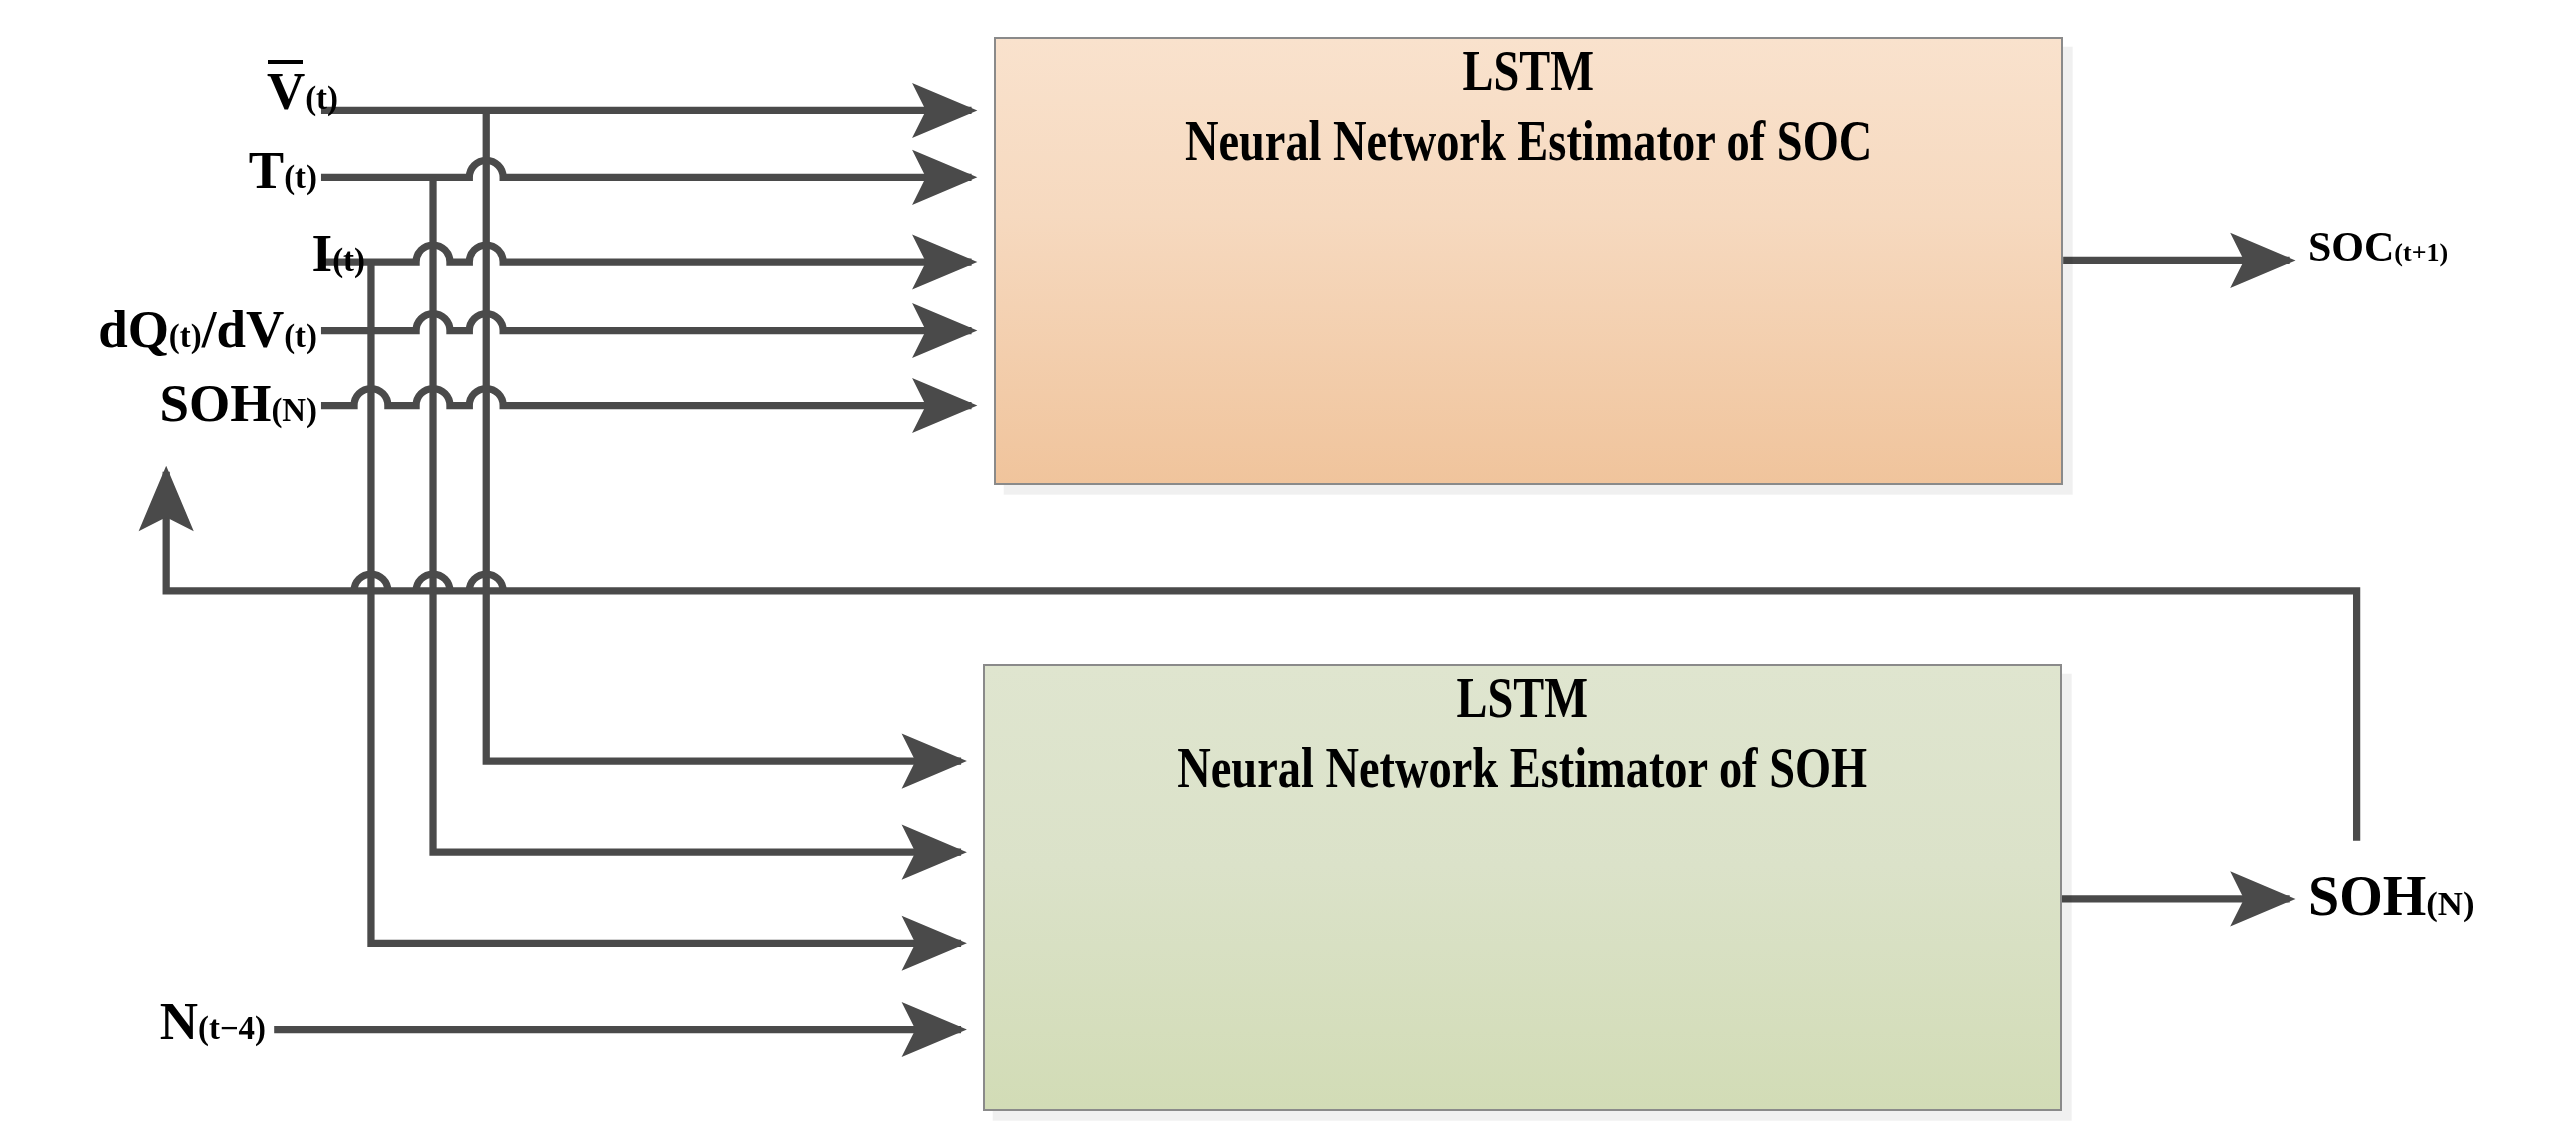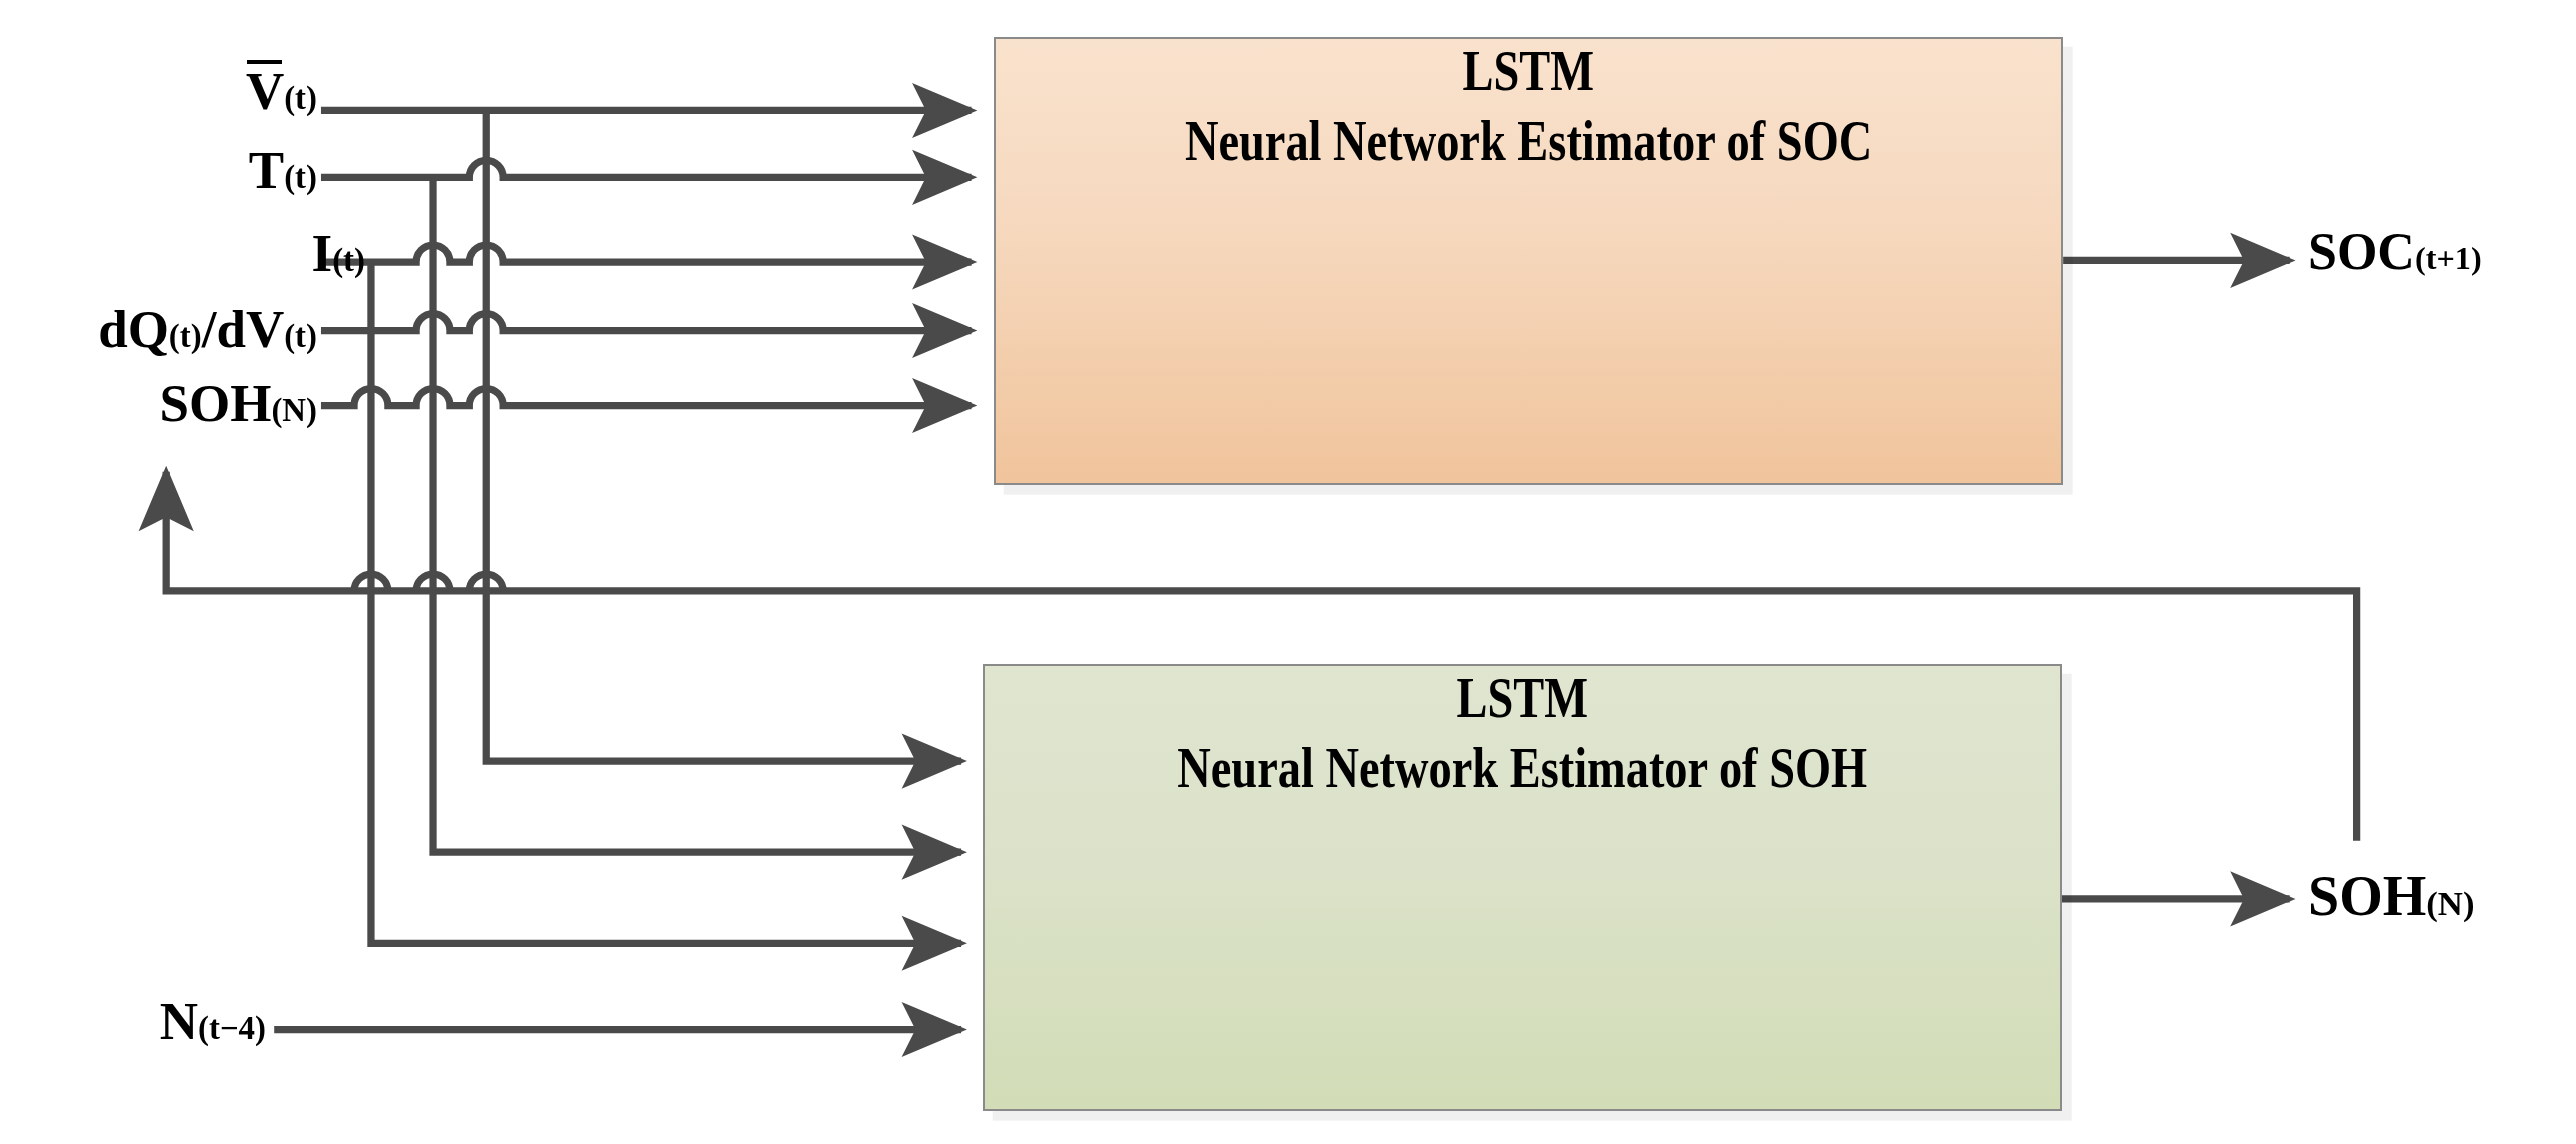--- a/index.html
+++ b/index.html
@@ -24,29 +24,29 @@
 
   .lbl{position:absolute;color:#000;font-weight:bold;white-space:nowrap;
        font-family:"Liberation Serif","DejaVu Serif",serif;line-height:1;}
   .lbl .sub{font-size:.62em;font-weight:bold;}
   .lbl .big{font-size:1em;}
   .ovl{position:relative;display:inline-block;}
   .ovl::before{content:"";position:absolute;left:4%;right:6%;top:-0.10em;height:0.075em;background:#000;}
 
   
   .lin{font-size:53px;transform-origin:right center;}
-  #lab-v   {left:0;   top:65px;  width:317px; text-align:right;}
+  #lab-v   {left:0;   top:65px;  width:317px; text-align:right;padding-left:21px;}
   #lab-t   {left:0;   top:144px; width:317px; text-align:right;}
   #lab-i   {left:0;   top:227px; width:317px; text-align:right;margin-left:48px;}
   #lab-dqdv{left:0;   top:303px; width:317px; text-align:right;}
   #lab-soh {left:0;   top:377px; width:317px; text-align:right;}
   #lab-n   {left:0;   top:995px;width:266px; text-align:right;}
 
   
-  #lab-soc-out{left:2308px;top:226px;font-size:52px;}
+  #lab-soc-out{left:2308px;top:226px;font-size:42px;}
   #lab-soh-out{left:2308px;top:868px;font-size:56px;}
 </style>
 </head>
 <body>
 
 <div id="stage">
 
   <svg class="wires" viewBox="0 0 3195 1419">
     <defs>
       <marker id="arrR" markerWidth="10" markerHeight="10" refX="8.4" refY="4" orient="auto" markerUnits="strokeWidth">

